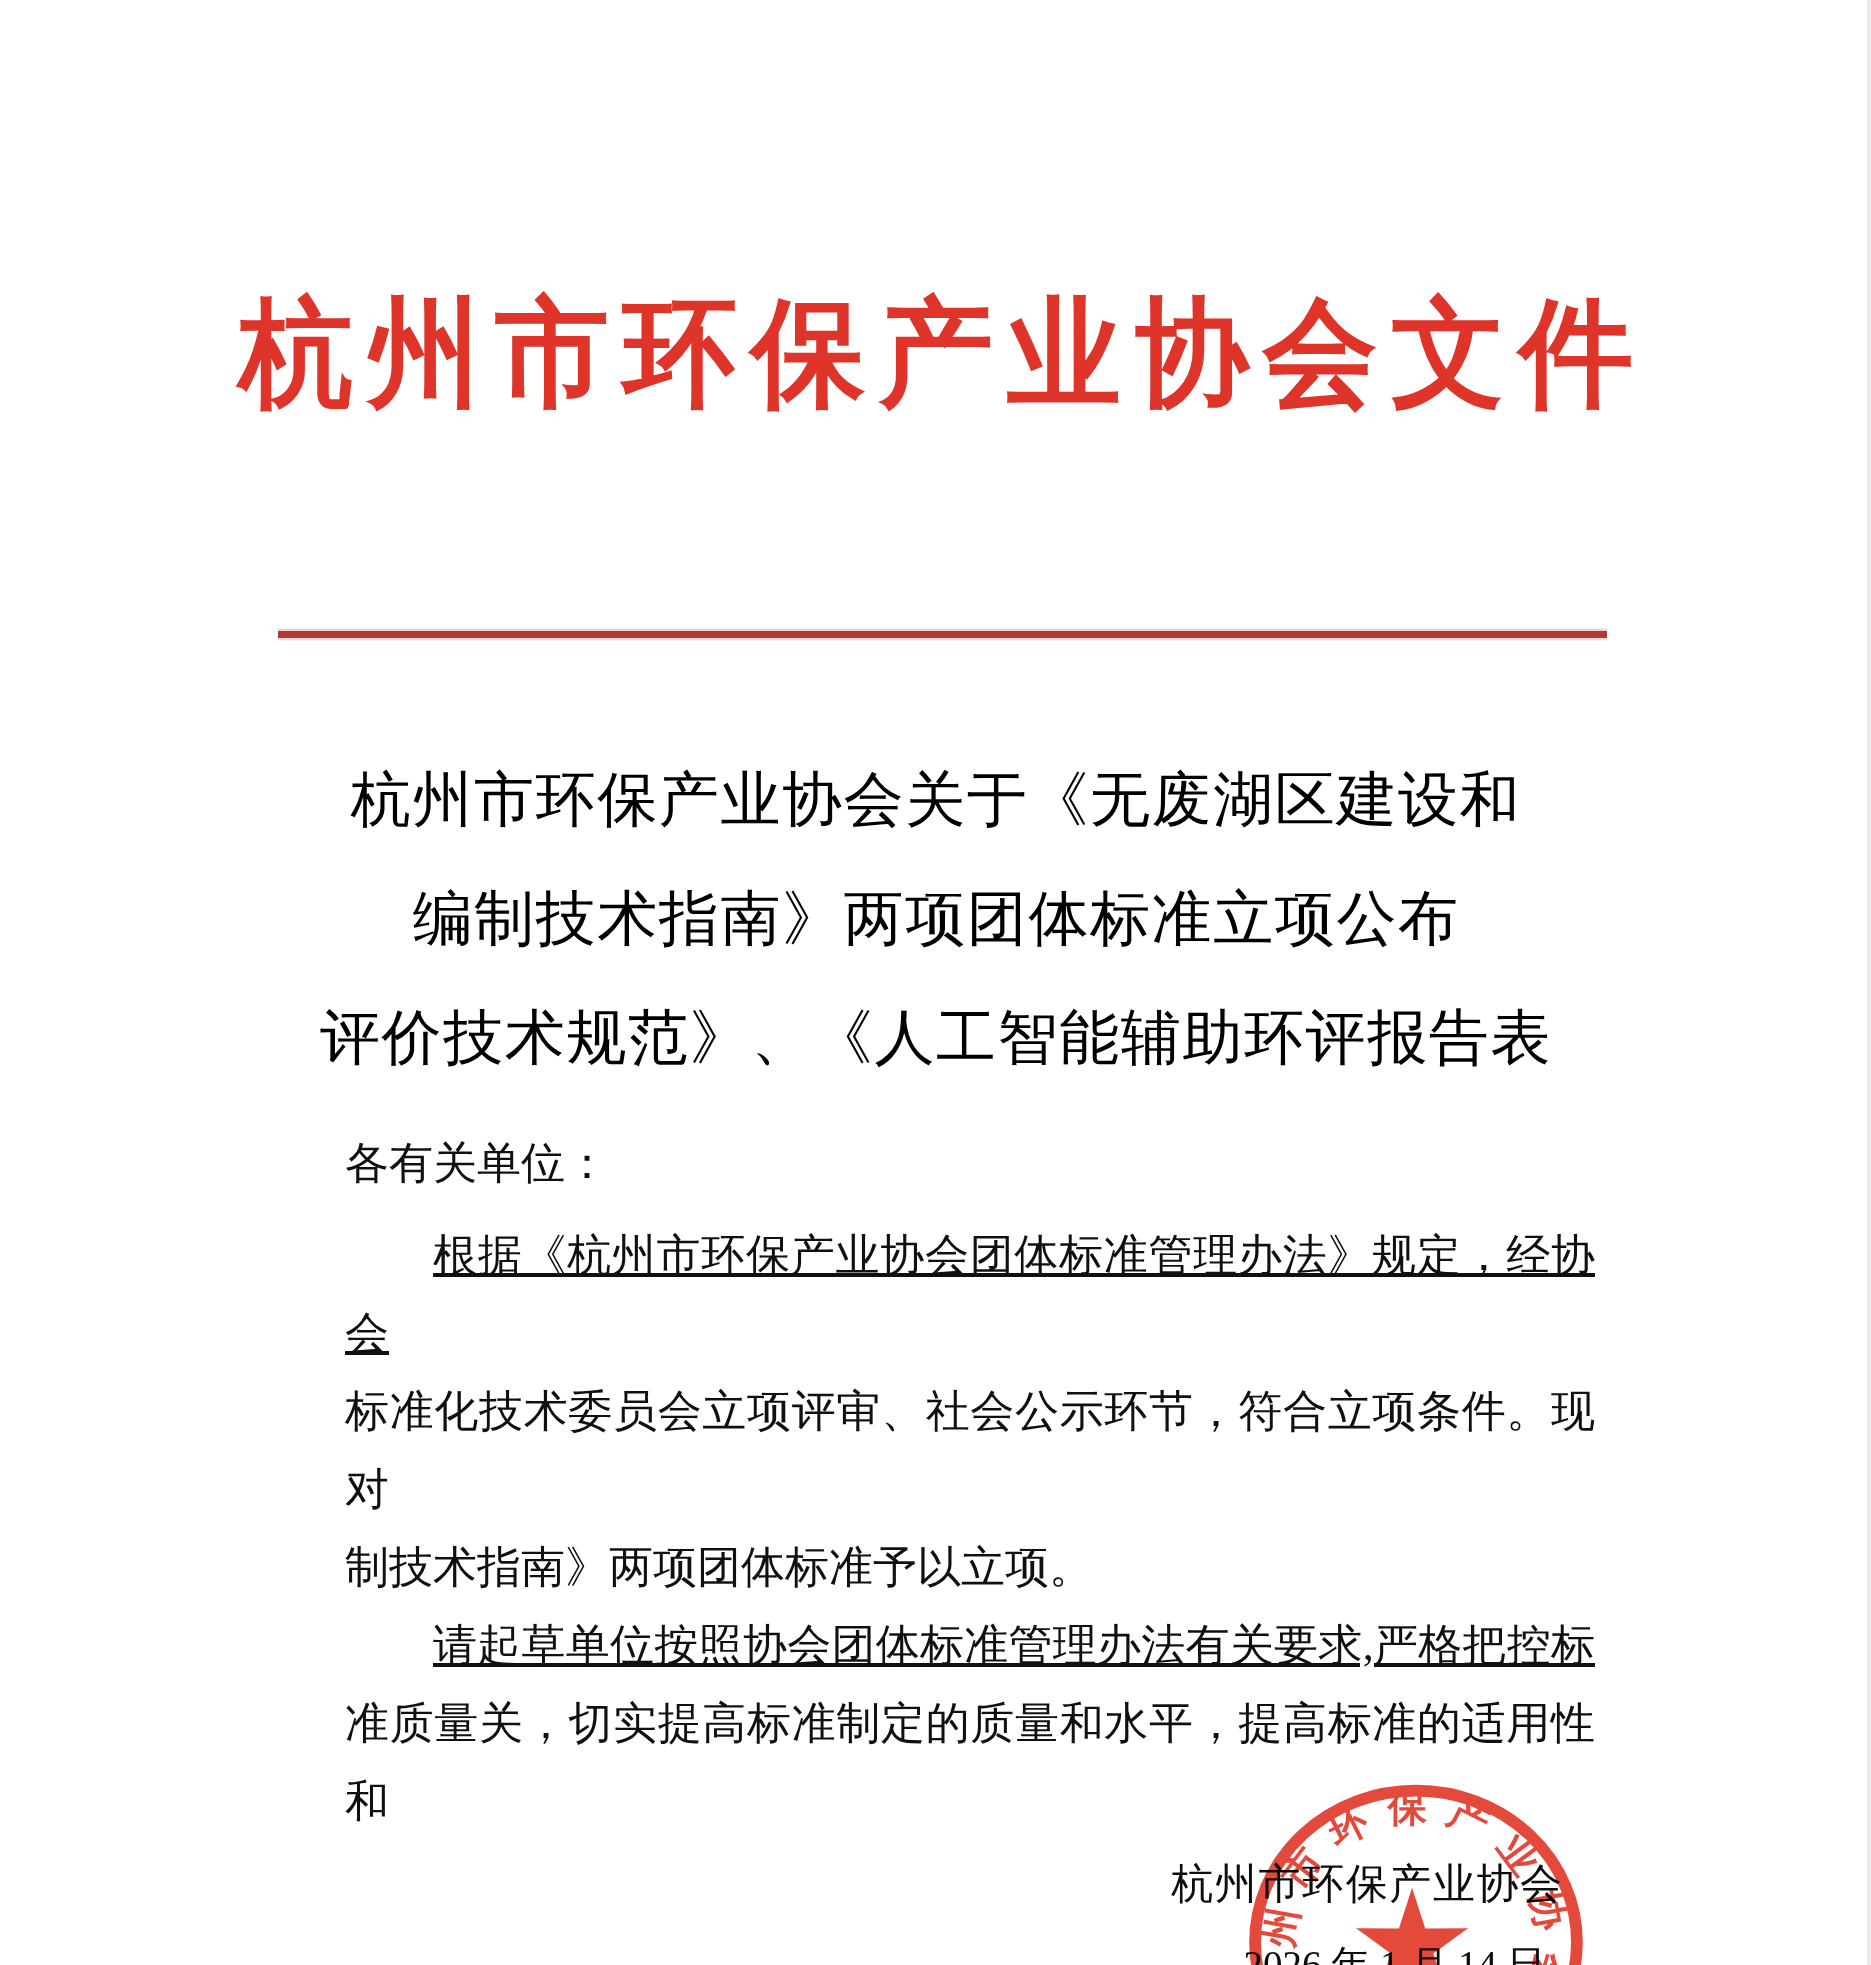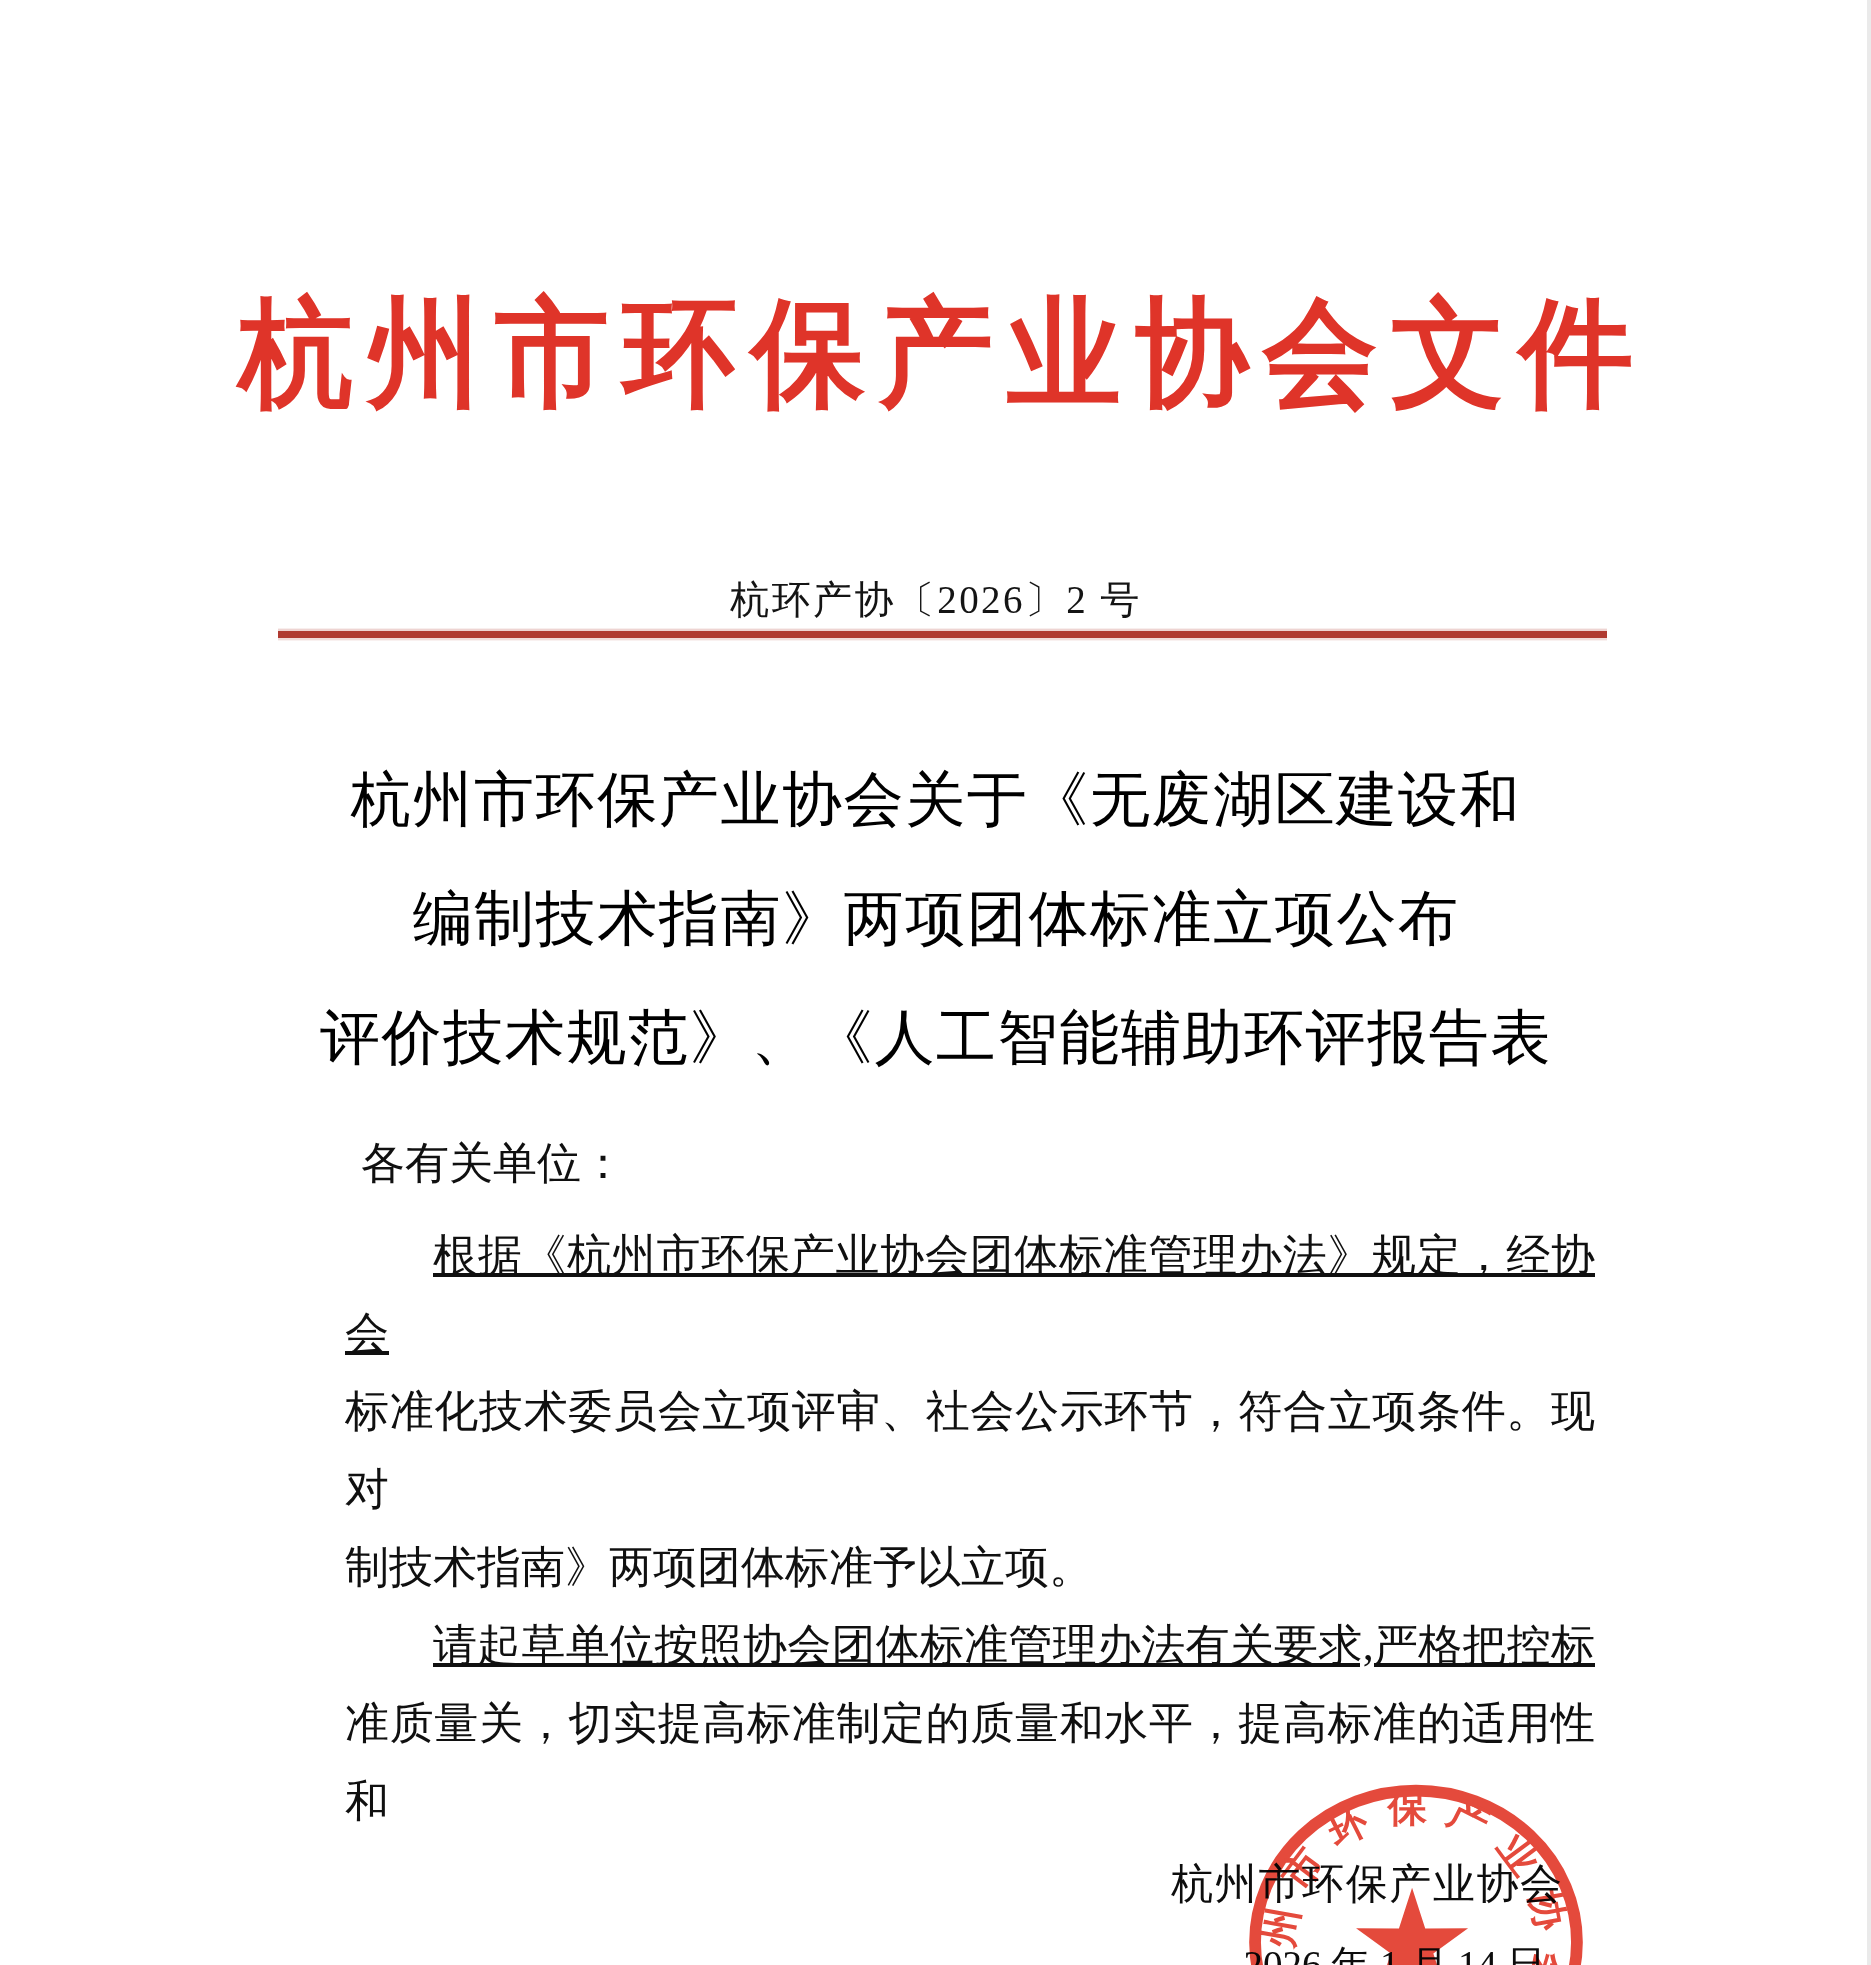--- a/index.html
+++ b/index.html
@@ -39,21 +39,21 @@
     box-shadow: 0 -2.4px 0 rgba(176,58,49,0.22), 0 2.4px 0 rgba(176,58,49,0.18);
   }
   .doc-title {
     position: absolute; top: 741px; left: 0; width: 100%;
     text-align: center;
     font-size: 60px; line-height: 119px; font-weight: 400;
     letter-spacing: 1.6px; color: #000000;
   }
   .salutation {
     position: absolute; top: 1140px; left: 345px; width: 1250px;
-    font-size: 44px; line-height: 47px; color: #101010; margin-left: 16px;
+    font-size: 44px; line-height: 47px; color: #101010;
   }
   .body-block {
     position: absolute; top: 1217px; left: 345px; width: 1250px;
     font-size: 44px; line-height: 78px; color: #101010;
   }
   .body-line { width: 100%; }
   .body-line.just { text-align: justify; text-align-last: justify; }
   .body-line.indent { text-indent: 2em; text-decoration: underline; }
 
   .signature-org {
@@ -72,21 +72,20 @@
     mix-blend-mode: multiply; opacity: 0.92;
   }
 </style>
 </head>
 <body>
 
 <div class="page">
 
   <div class="org-header">杭州市环保产业协会文件</div>
 
-  <div class="doc-number">杭环产协〔2026〕2 号</div>
 
   <div class="red-rule"></div>
 
   <div class="doc-title">
     <div>杭州市环保产业协会关于《无废湖区建设和</div>
     <div>编制技术指南》两项团体标准立项公布</div>
     <div>评价技术规范》、《人工智能辅助环评报告表</div>
   </div>
 
   <div class="salutation">各有关单位：</div>

